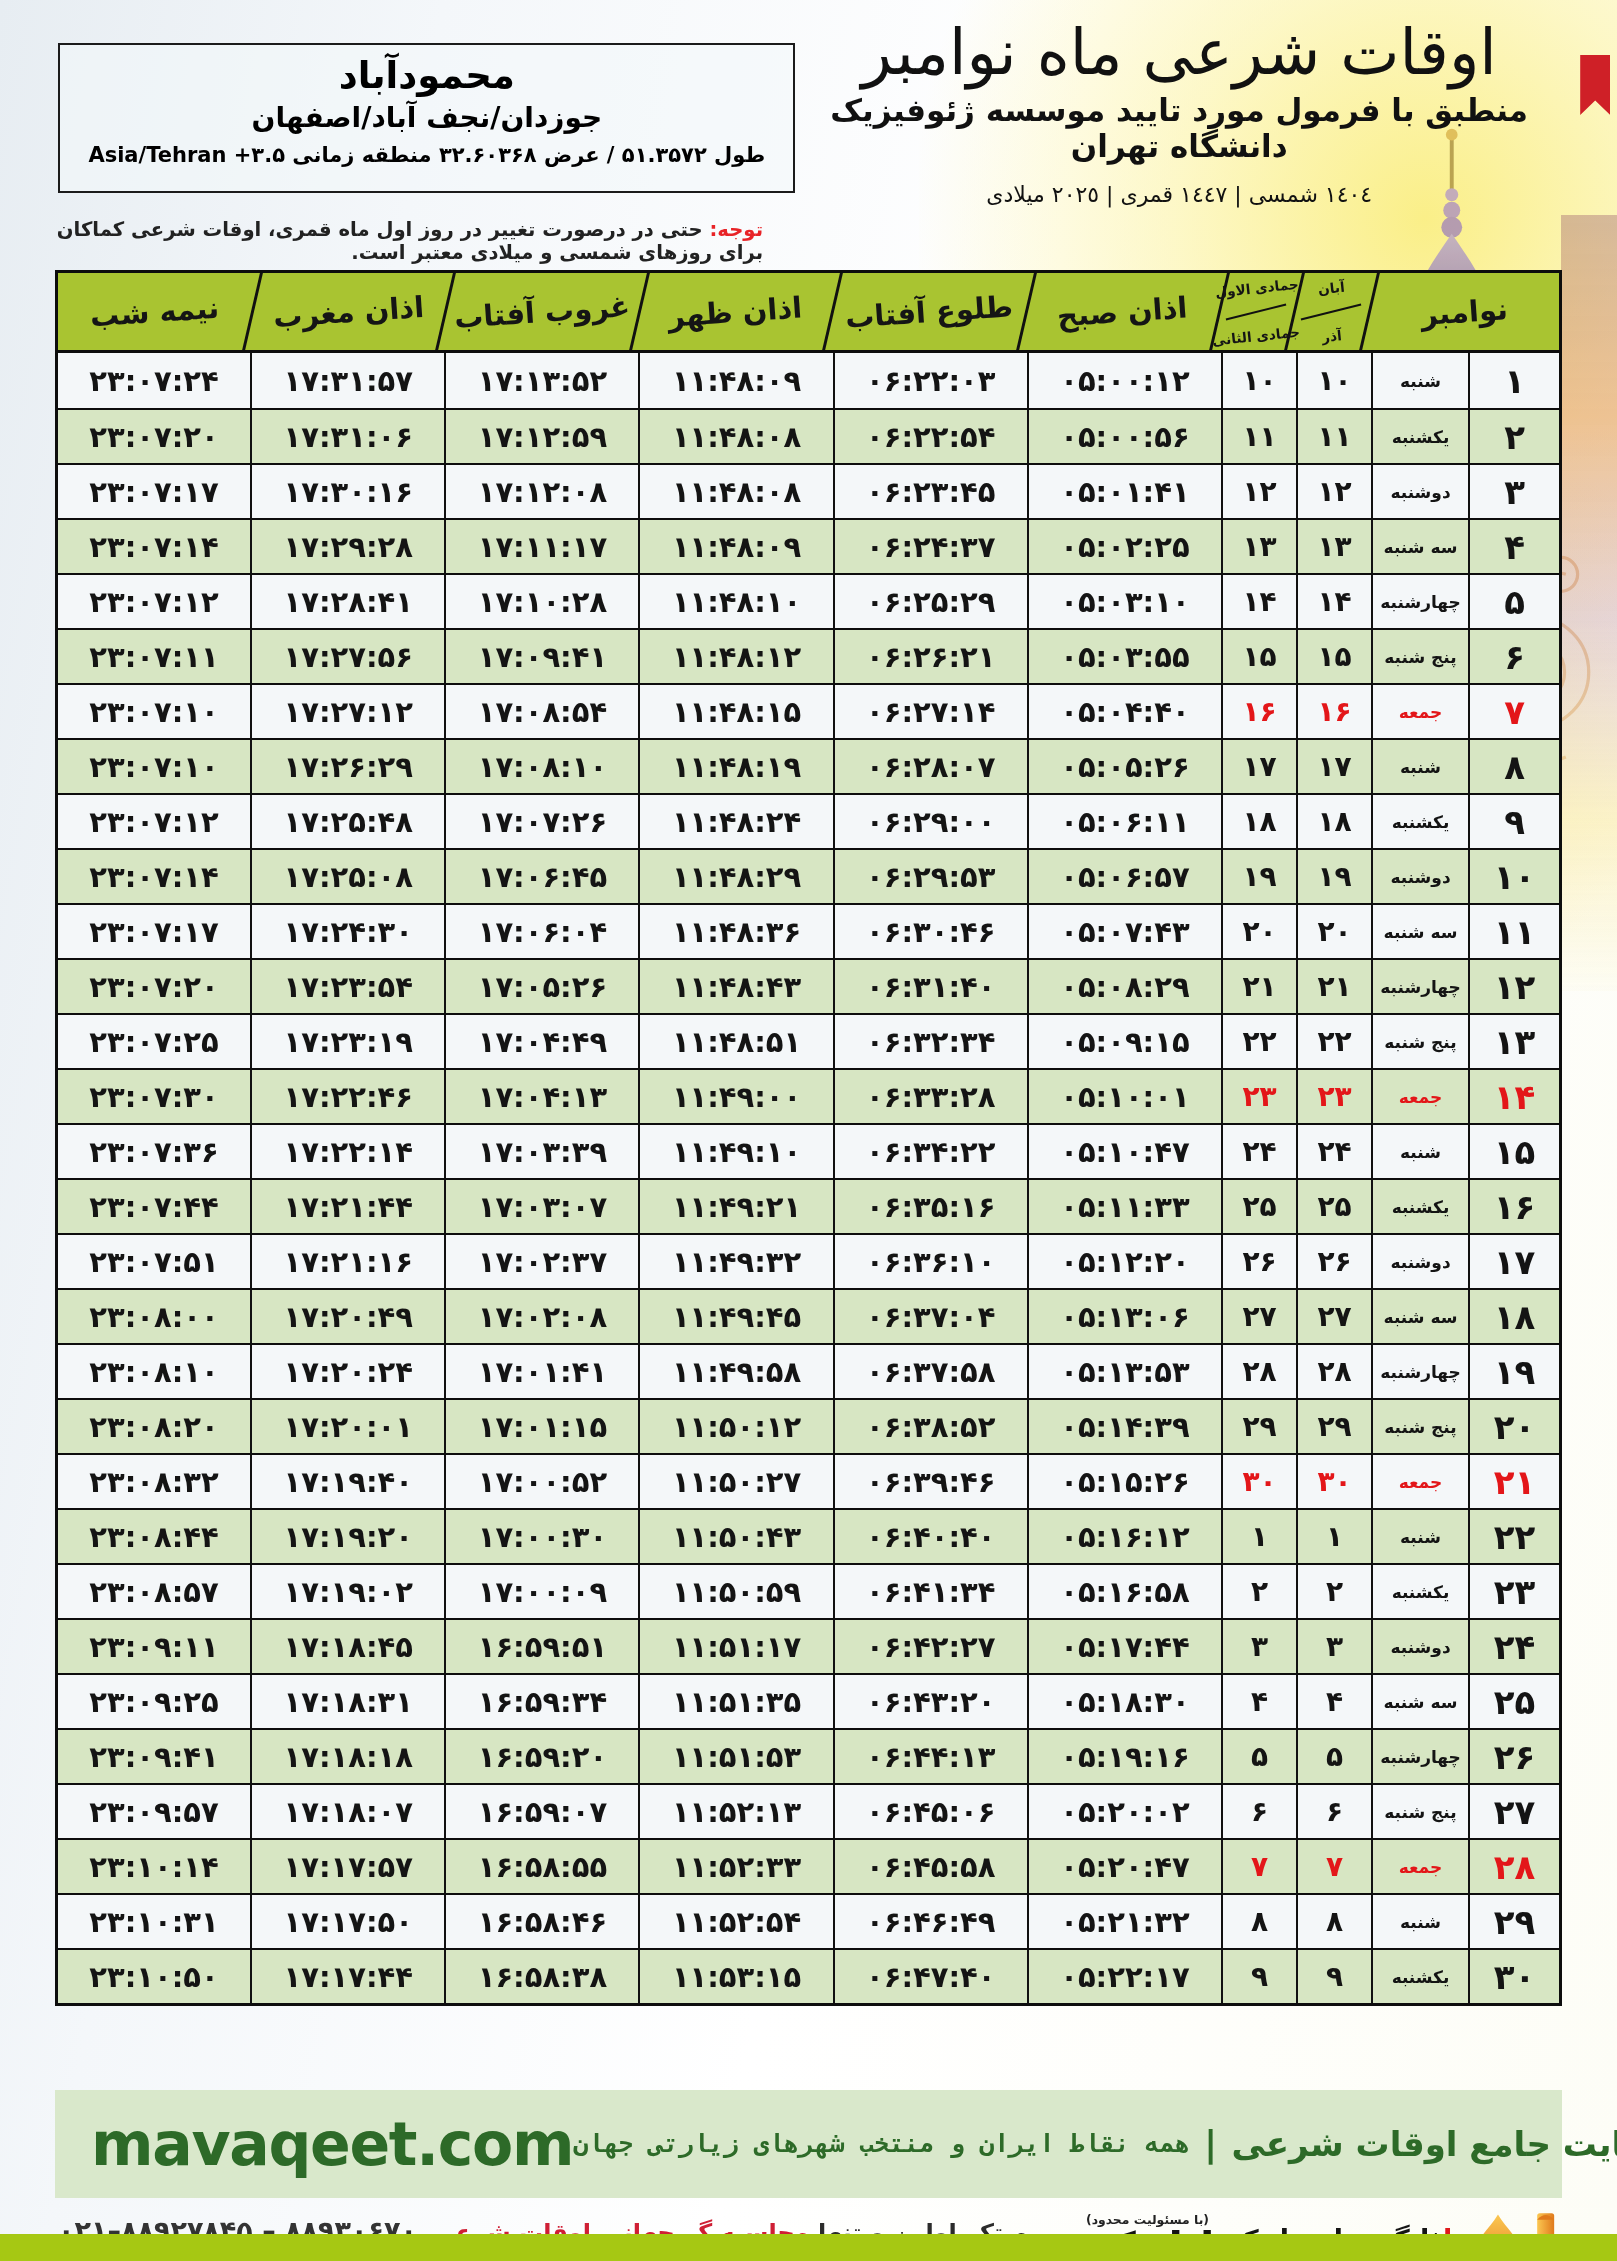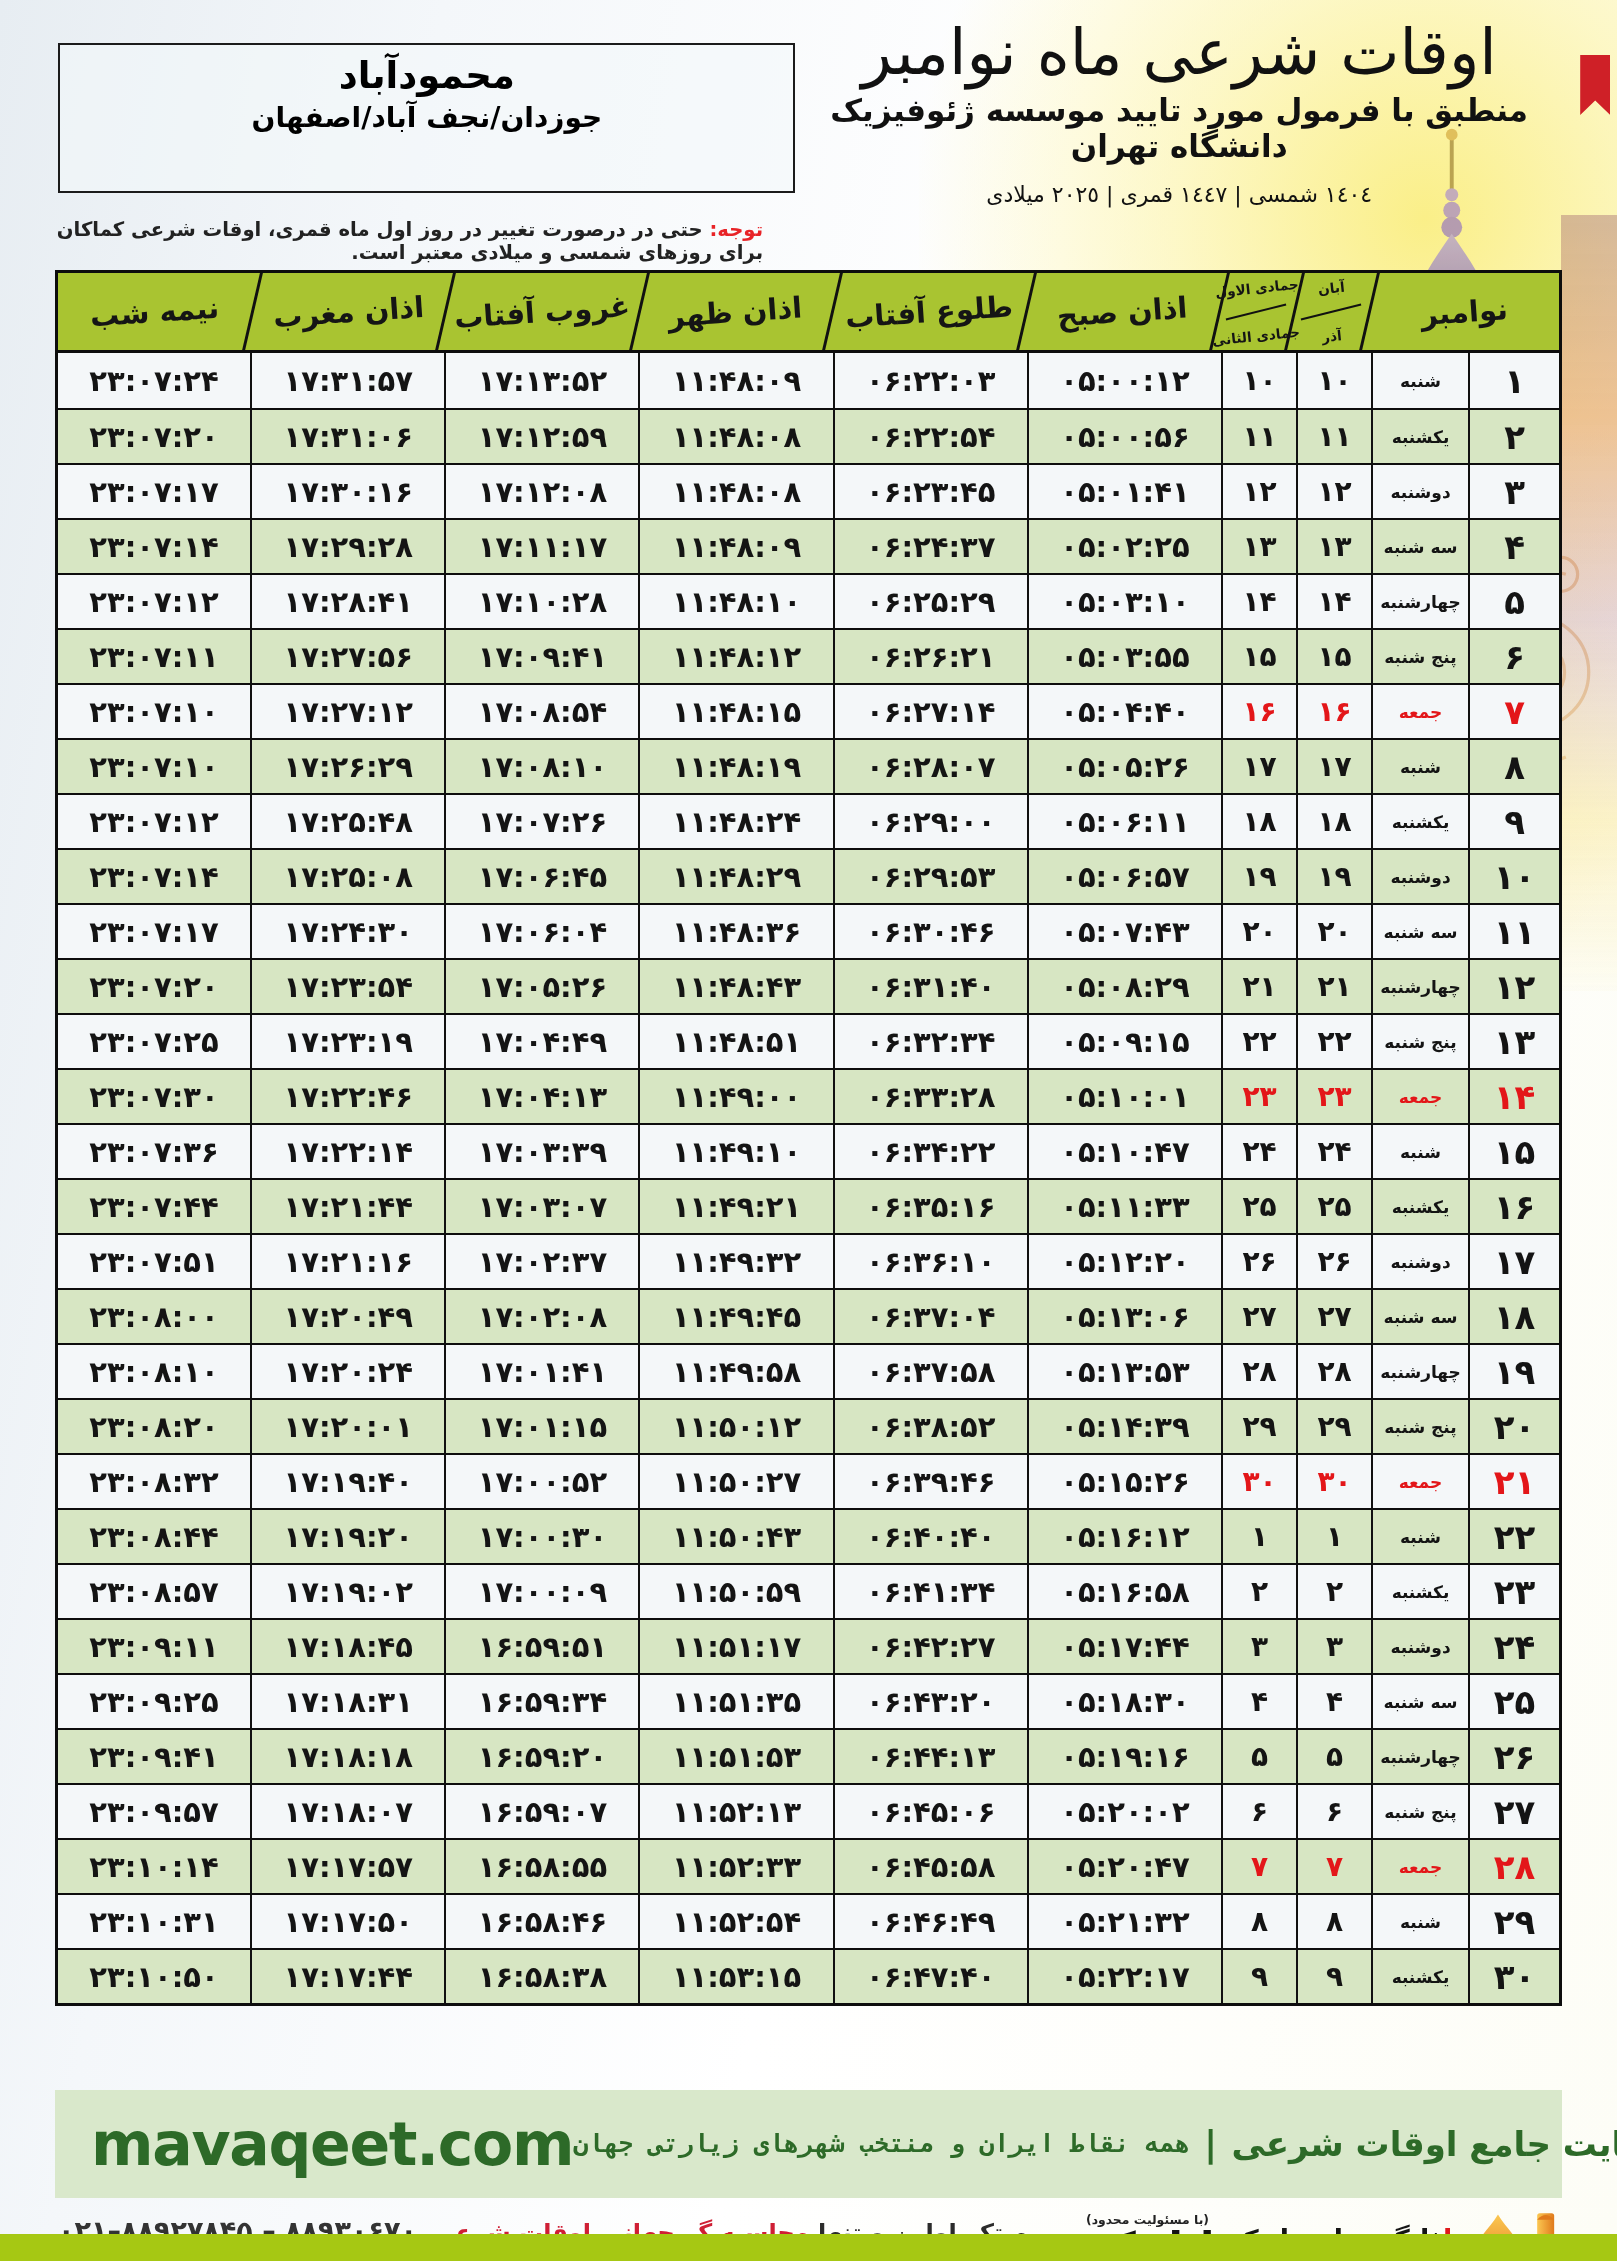--- a/index.html
+++ b/index.html
@@ -143,20 +143,21 @@
 
     <div class="head-row">
       <div class="title-block">
         <div class="title-main">اوقات شرعی ماه نوامبر</div>
         <div class="title-sub">منطبق با فرمول مورد تایید موسسه ژئوفیزیک دانشگاه تهران</div>
         <div class="title-era">١٤٠٤ شمسی | ١٤٤٧ قمری | ٢٠٢٥ میلادی</div>
       </div>
       <div class="loc-box">
         <div class="loc-city">محمودآباد</div>
         <div class="loc-region">جوزدان/نجف آباد/اصفهان</div>
+        <div class="loc-coords">طول ۵۱.۳۵۷۲ / عرض ۳۲.۶۰۳۶۸ منطقه زمانی ۳.۵+ Asia/Tehran</div>
       </div>
     </div>
 
     <div class="notice">
       <span class="red">توجه:</span>
       <span>حتی در درصورت تغییر در روز اول ماه قمری، اوقات شرعی کماکان برای روزهای شمسی و میلادی معتبر است.</span>
     </div>
 
     <div class="ptable">
       <div class="thead">

